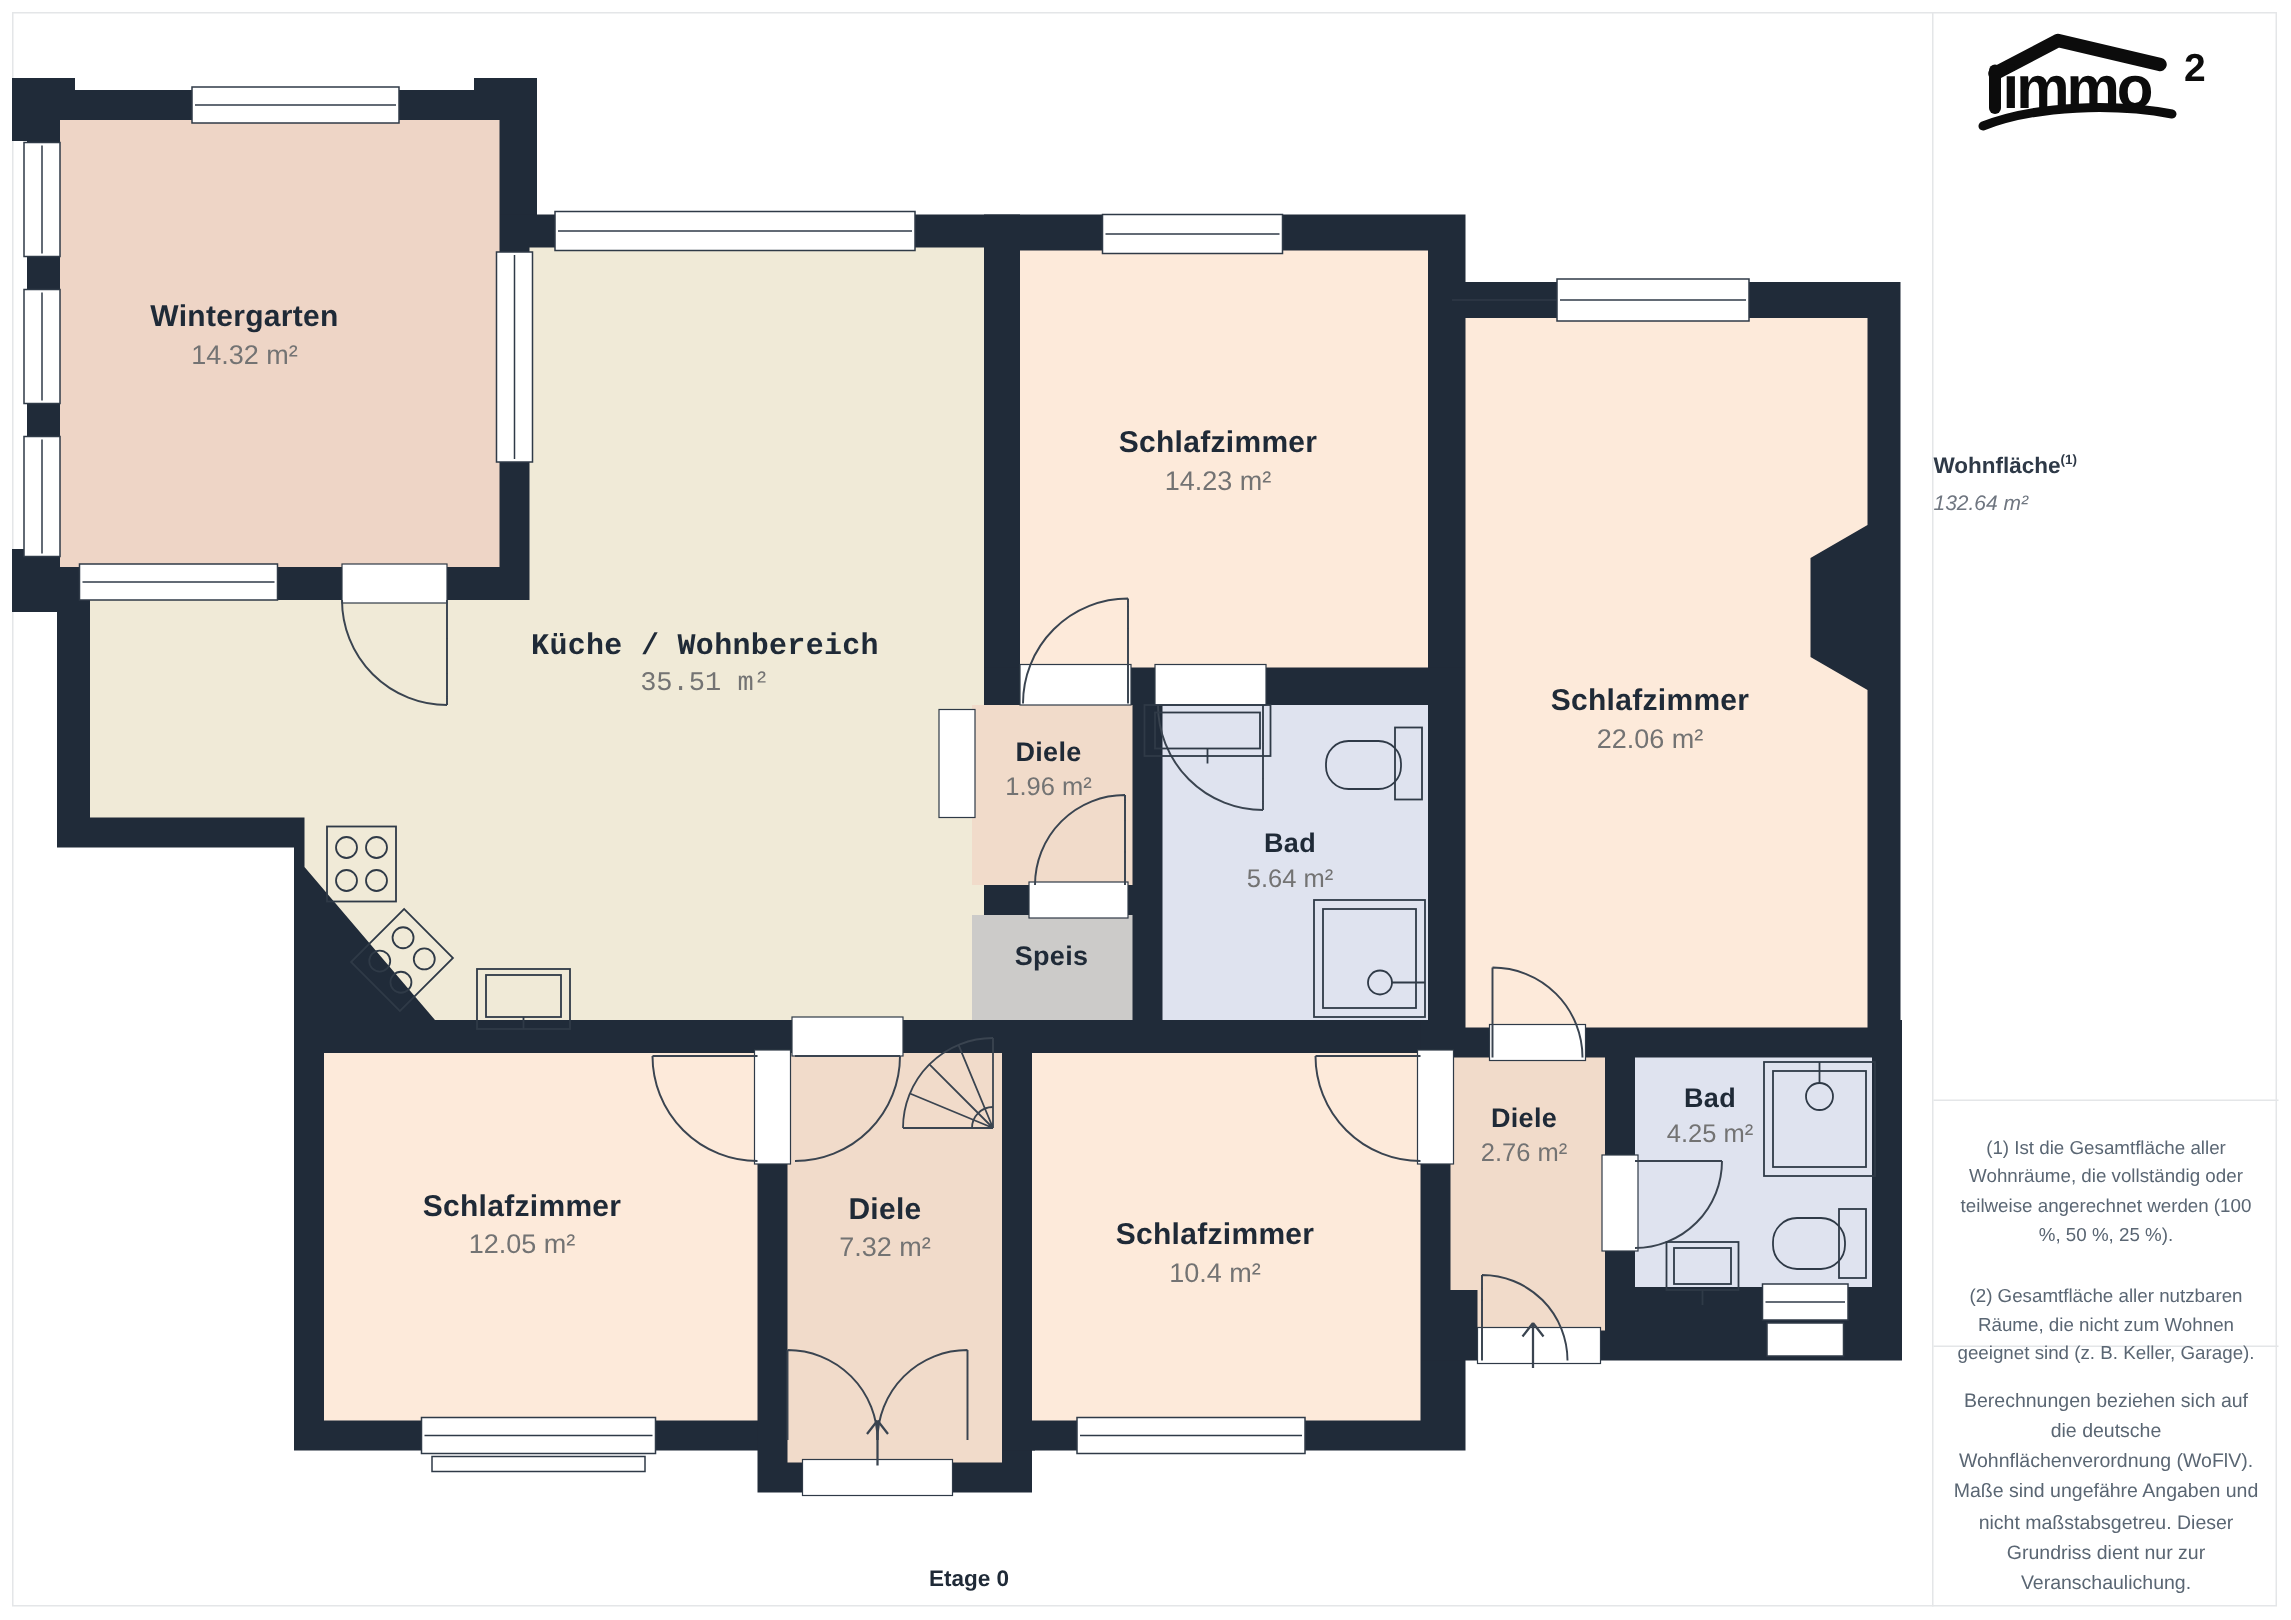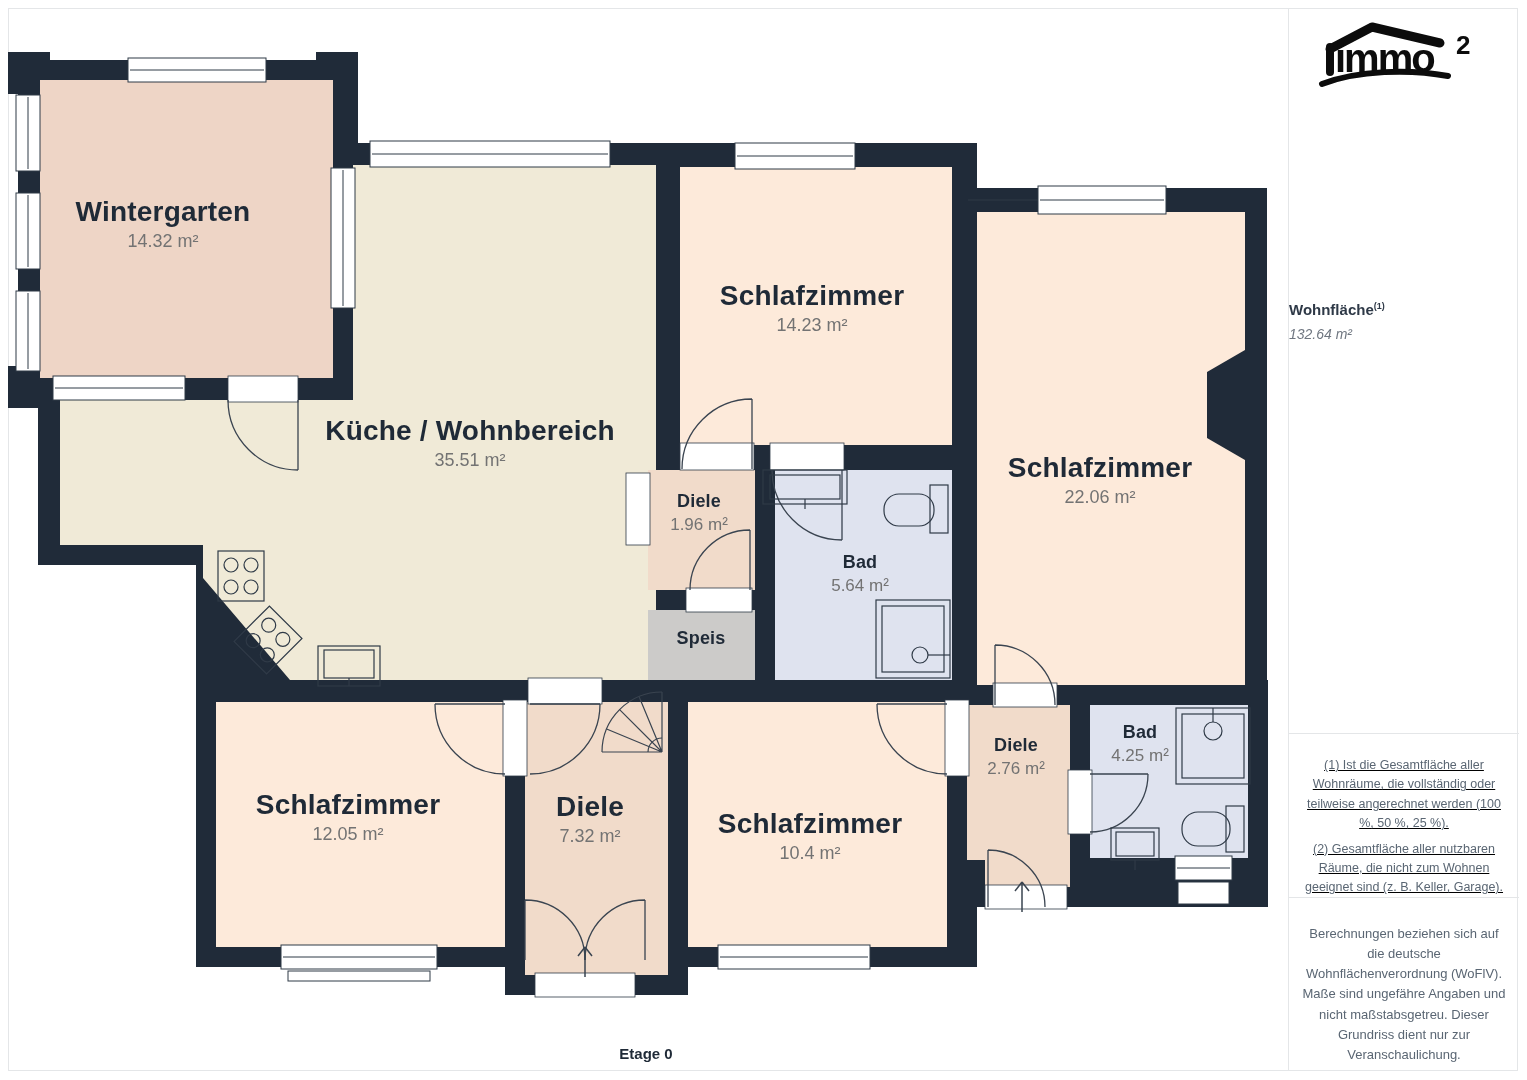--- a/index.html
+++ b/index.html
@@ -3,32 +3,32 @@
 <meta charset="utf-8">
 <style>
   html,body{margin:0;padding:0;background:#fff;}
   body{width:1527px;height:1080px;position:relative;overflow:hidden;
        font-family:"Liberation Sans", sans-serif;}
   .page-frame{position:absolute;left:8px;top:8px;width:1510px;height:1063px;
        border:1px solid #e4e6e8;box-sizing:border-box;}
   .plan-svg{position:absolute;left:0;top:0;width:1527px;height:1080px;}
   .plan-label{position:absolute;transform:translate(-50%,-50%);text-align:center;
        white-space:nowrap;pointer-events:none;}
-  .plan-label .name{font-weight:bold;font-size:28px;color:#1f2a37;letter-spacing:.2px;}
+  .plan-label .name{font-weight:bold;font-size:20px;color:#1f2a37;letter-spacing:.2px;}
   .plan-label .area{font-size:18px;color:#737373;margin-top:3px;}
   .plan-label.sm .name{font-size:18px;}
   .plan-label.sm .area{font-size:17px;}
   .floor-label{position:absolute;transform:translate(-50%,-50%);font-weight:bold;
        font-size:15px;color:#1f2a37;}
   
   .sidebar{position:absolute;left:1288px;top:8px;width:231px;height:1063px;
        border-left:1px solid #e4e6e8;box-sizing:border-box;}
   .sb-sec1{position:absolute;left:0;top:0;width:100%;height:725px;}
   .sb-sec2{position:absolute;left:0;top:725px;width:100%;height:165px;
-       border-top:1px solid #e4e6e8;border-bottom:1px solid #e4e6e8;box-sizing:border-box;text-decoration:underline;}
+       border-top:1px solid #e4e6e8;border-bottom:1px solid #e4e6e8;box-sizing:border-box;}
   .sb-sec3{position:absolute;left:0;top:890px;width:100%;height:173px;}
   .logo{position:absolute;left:50%;top:14px;transform:translateX(-50%);}
   .area-block{position:absolute;left:0;width:100%;}
   .area-title{font-size:15px;font-weight:bold;color:#2e3947;}
   .area-title sup{font-size:9px;}
   .area-value{font-size:14px;color:#6f7680;margin-top:8px;font-style:italic;}
   .footnote{font-size:12.5px;color:#5a6673;line-height:1.55;text-align:center;
        padding:0 14px;}
   .disclaimer{font-size:13px;color:#5a6673;line-height:1.55;text-align:center;
        padding:26px 12px 0 12px;}
@@ -221,21 +221,21 @@
         <rect x="1116" y="832" width="38" height="24"></rect>
       <line x1="1135" y1="860" x2="1135" y2="870"></line>
     </g>
   </g>
 </svg>
 
 <div class="plan-label" style="left:163px;top:224px;">
   <div class="name">Wintergarten</div>
   <div class="area">14.32 m²</div>
 </div>
-<div class="plan-label" style="left:470px;top:443px;">
+<div class="plan-label" style="left:470px;top:443px;font-family:Liberation Mono, monospace;">
   <div class="name">Küche / Wohnbereich</div>
   <div class="area">35.51 m²</div>
 </div>
 <div class="plan-label" style="left:812px;top:308px;">
   <div class="name">Schlafzimmer</div>
   <div class="area">14.23 m²</div>
 </div>
 <div class="plan-label" style="left:1100px;top:480px;">
   <div class="name">Schlafzimmer</div>
   <div class="area">22.06 m²</div>
@@ -285,19 +285,19 @@
         <path d="M4,62 C40,48 92,47 130,54" fill="none" stroke="#0c0c0c" stroke-width="6" stroke-linecap="round"></path>
       </svg>
     </div>
     <div class="area-block" style="top:293px;">
       <div class="area-title"><span>Wohnfläche</span><sup>(1)</sup></div>
       <div class="area-value">132.64 m²</div>
     </div>
   </div>
   <div class="sb-sec2">
     <div class="footnote" style="margin-top:22px;">(1) Ist die Gesamtfläche aller Wohnräume, die vollständig oder teilweise angerechnet werden (100 %, 50 %, 25 %).</div>
-    <div class="footnote" style="margin-top:6px;">(2) Gesamtfläche aller nutzbaren Räume, die nicht zum Wohnen geeignet sind (z. B. Keller, Garage).</div>
+    <div class="footnote" style="margin-top:21px;">(2) Gesamtfläche aller nutzbaren Räume, die nicht zum Wohnen geeignet sind (z. B. Keller, Garage).</div>
   </div>
   <div class="sb-sec3">
     <div class="disclaimer">Berechnungen beziehen sich auf die deutsche Wohnflächenverordnung (WoFlV). Maße sind ungefähre Angaben und nicht maßstabsgetreu. Dieser Grundriss dient nur zur Veranschaulichung.</div>
     <div class="giraffe"><span>GIRAFFE</span><span class="b">360</span></div>
   </div>
 </div>
 
 </body></html>

